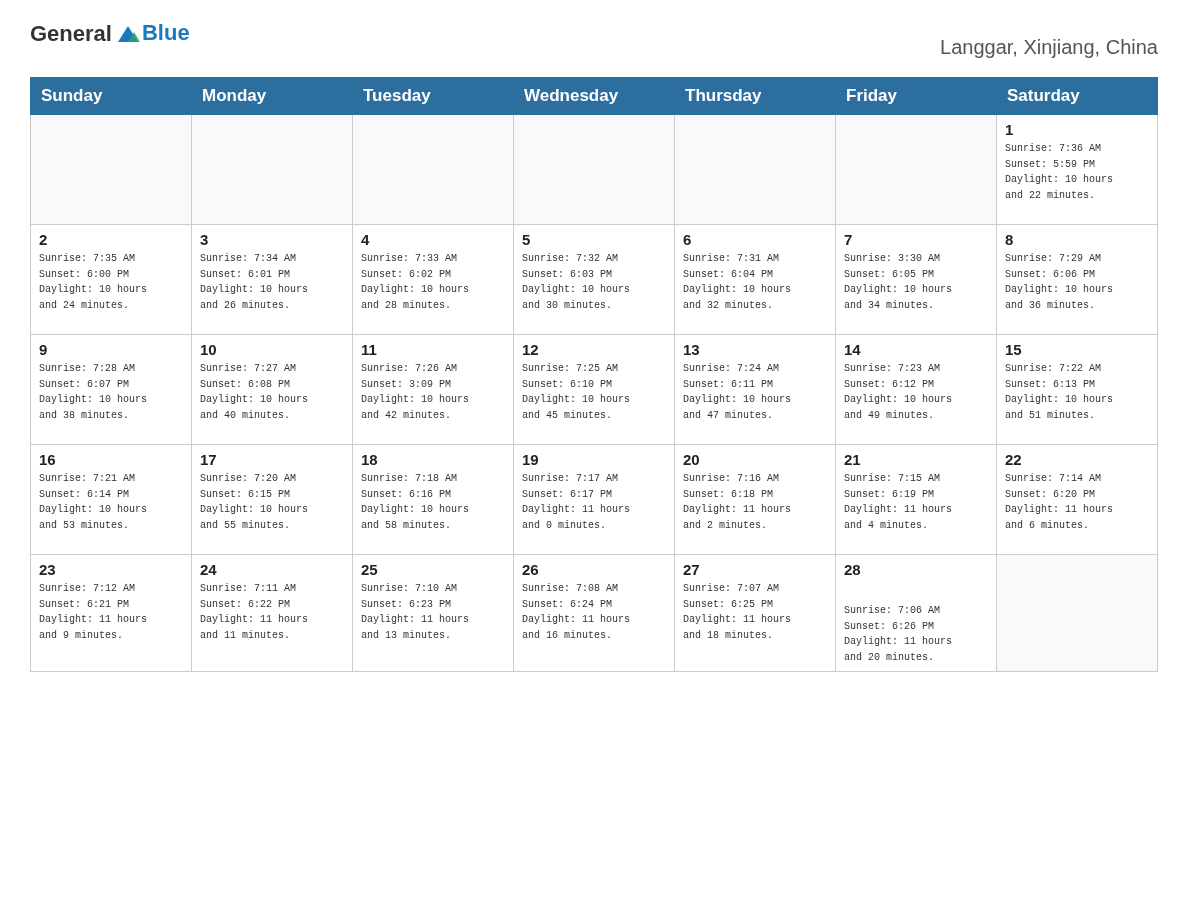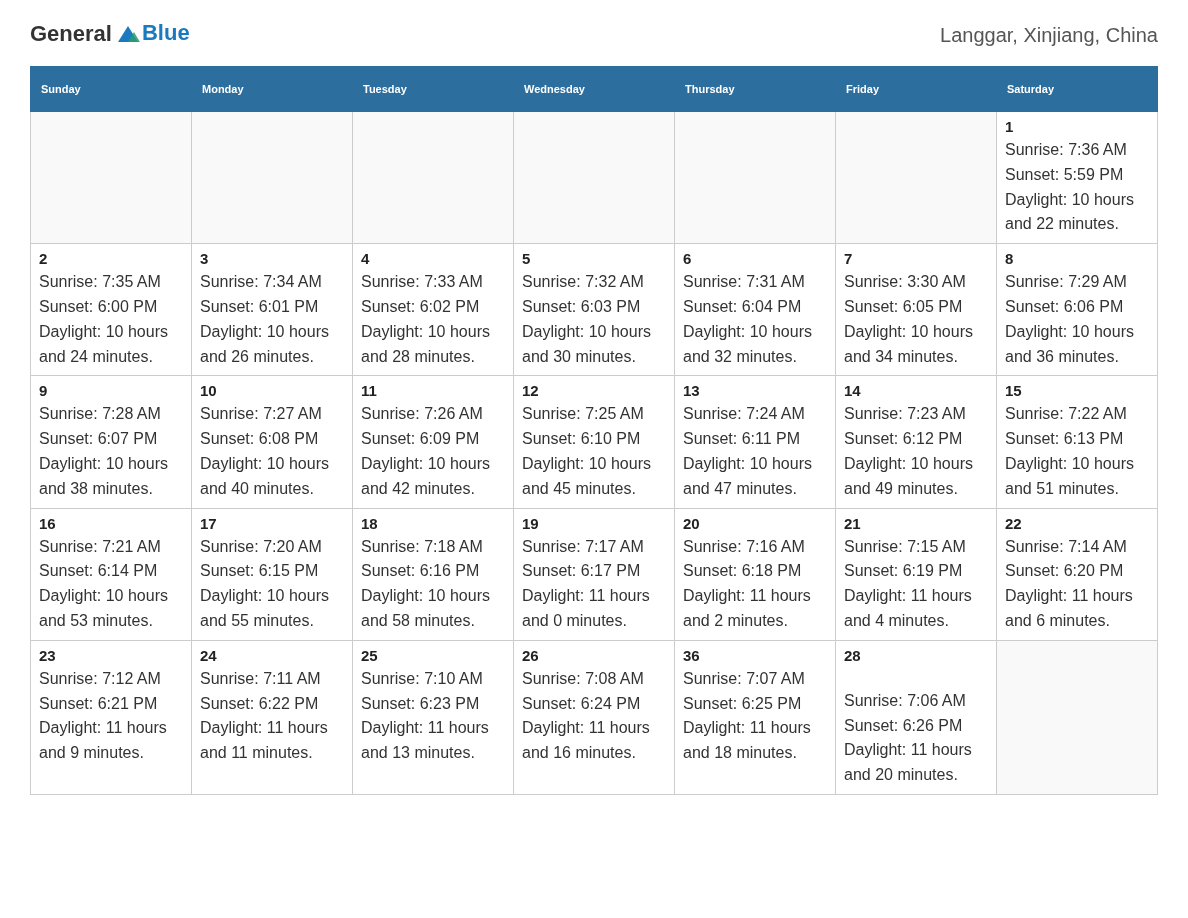--- a/index.html
+++ b/index.html
@@ -45,33 +45,33 @@
     }
     .calendar-title {
       font-size: 48px;
       font-weight: bold;
       color: #222;
       line-height: 1.1;
     }
     .calendar-subtitle {
       font-size: 20px;
       color: #555;
-      margin-top: 4px;
+      margin-top: 16px;
     }
     .calendar-table {
       width: 100%;
       border-collapse: collapse;
       table-layout: fixed;
     }
     .calendar-table thead tr th {
       background-color: #2c6e9e;
       color: #fff;
-      font-size: 11px;
-      font-weight: bold;
-      padding: 16px 10px;
+      font-size: 17px;
+      font-weight: bold;
+      padding: 8px 10px;
       text-align: left;
       border: 1px solid #2c6e9e;
     }
     .calendar-table tbody tr td {
       vertical-align: top;
       border: 1px solid #ccc;
       padding: 6px 8px;
       min-height: 90px;
       height: 110px;
       font-size: 12px;
@@ -82,23 +82,24 @@
       background: #f9f9f9;
     }
     .day-number {
       font-size: 15px;
       font-weight: bold;
       color: #222;
       display: block;
       margin-bottom: 3px;
     }
     .day-info {
-      font-size: 16px;
+      font-size: 10px;
       color: #333;
       line-height: 1.55;
+      font-family: Liberation Mono, monospace;
     }
     .row-border-top td {
       border-top: 2px solid #2c6e9e;
     }
   </style>
 </head>
 <body>
 
 <div class="header-area">
   <div class="logo-wrapper">
@@ -206,21 +207,21 @@
         <td>
           <span class="day-number">10</span>
           <div class="day-info" style="white-space: pre-line;">Sunrise: 7:27 AM
 Sunset: 6:08 PM
 Daylight: 10 hours
 and 40 minutes.</div>
         </td>
         <td>
           <span class="day-number">11</span>
           <div class="day-info" style="white-space: pre-line;">Sunrise: 7:26 AM
-Sunset: 6:09 PM
+Sunset: 3:09 PM
 Daylight: 10 hours
 and 42 minutes.</div>
         </td>
         <td>
           <span class="day-number">12</span>
           <div class="day-info" style="white-space: pre-line;">Sunrise: 7:25 AM
 Sunset: 6:10 PM
 Daylight: 10 hours
 and 45 minutes.</div>
         </td>
@@ -320,21 +321,21 @@
 and 13 minutes.</div>
         </td>
         <td>
           <span class="day-number">26</span>
           <div class="day-info" style="white-space: pre-line;">Sunrise: 7:08 AM
 Sunset: 6:24 PM
 Daylight: 11 hours
 and 16 minutes.</div>
         </td>
         <td>
-          <span class="day-number">36</span>
+          <span class="day-number">27</span>
           <div class="day-info" style="white-space: pre-line;">Sunrise: 7:07 AM
 Sunset: 6:25 PM
 Daylight: 11 hours
 and 18 minutes.</div>
         </td>
         <td>
           <span class="day-number">28</span>
           <div class="day-info" style="white-space: pre-line; margin-top: 25px;">Sunrise: 7:06 AM
 Sunset: 6:26 PM
 Daylight: 11 hours

